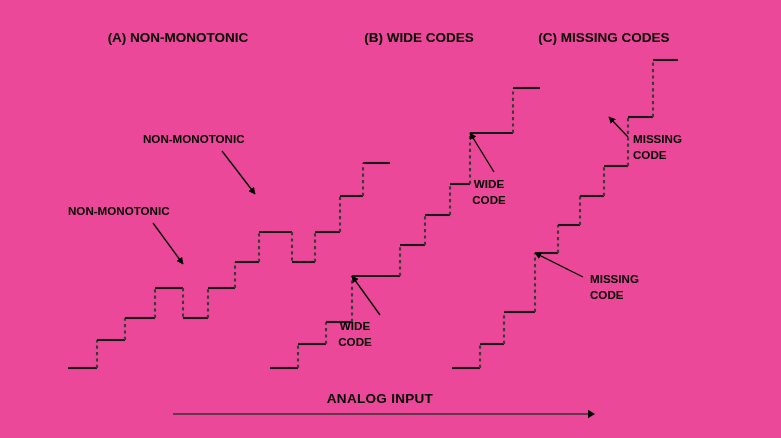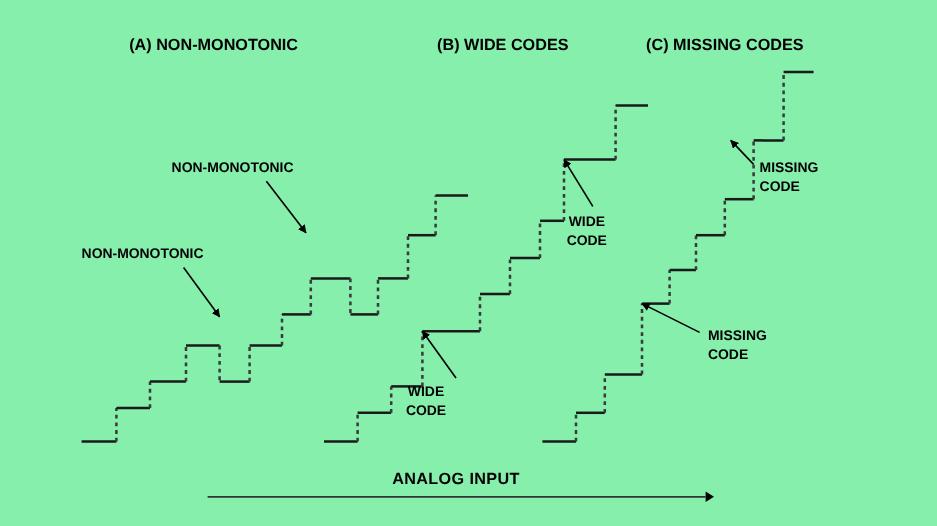--- a/index.html
+++ b/index.html
@@ -7,21 +7,21 @@
     padding: 0;
     background: #ffffff;
   }
   body {
     font-family: "Liberation Sans", sans-serif;
   }
   #figure-root {
     position: relative;
     width: 781px;
     height: 438px;
-    background: #86efac;
+    background: #ec4899;
     overflow: hidden;
   }
   svg.diagram {
     position: absolute;
     left: 0;
     top: 0;
     width: 781px;
     height: 438px;
   }
   .solid-seg {

